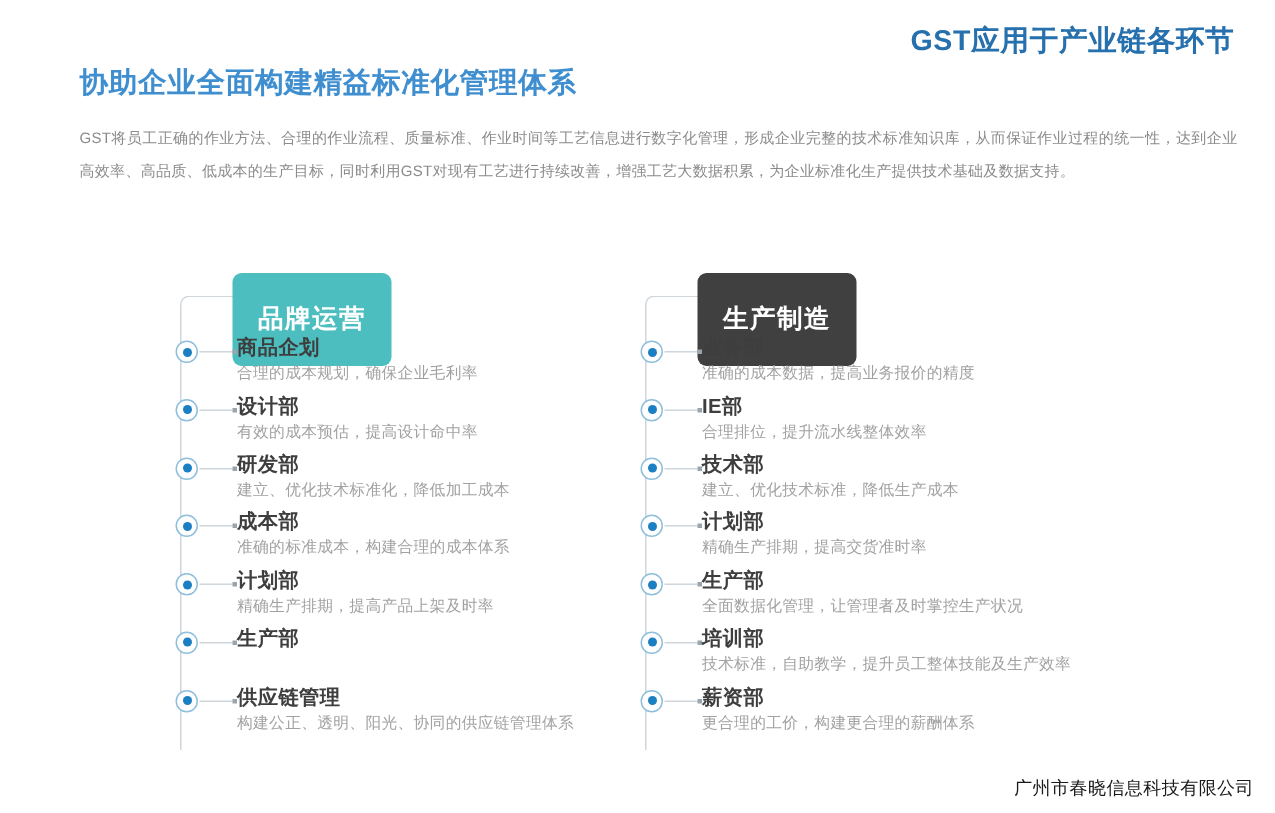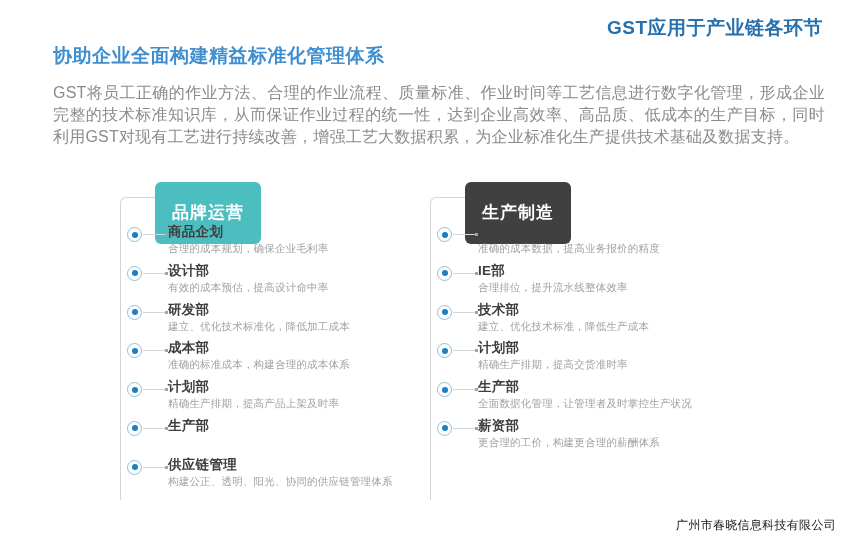--- a/index.html
+++ b/index.html
@@ -35,21 +35,21 @@
   .title-line-2 {
     font-size: 19px;
     font-weight: bold;
     color: #3f8fd0;
     letter-spacing: 0.5px;
     line-height: 28px;
     white-space: nowrap;
   }
   .intro {
     margin-top: 12px;
-    font-size: 16px;
+    font-size: 10px;
     line-height: 22px;
     color: #8b8b8b;
     width: 772px;
     text-align: justify;
     letter-spacing: 0.2px;
   }
 
   
   .columns {
     position: absolute;
@@ -103,21 +103,21 @@
     left: 2px;
     top: 52px;
     width: 1px;
     height: 272px;
     background: #cfd6dc;
   }
 
   
   .items {
     position: absolute;
-    left: 14px;
+    left: 4px;
     top: 49px;
     width: 330px;
     text-align: center;
   }
   .item {
     position: relative;
     height: 38.8px;
   }
 
   
@@ -285,20 +285,26 @@
       </div>
       <div class="item">
         <span class="node"></span>
         <span class="tick"></span>
         <span class="item-name">生产部</span>
         <span class="item-desc">全面数据化管理，让管理者及时掌控生产状况</span>
       </div>
       <div class="item">
         <span class="node"></span>
         <span class="tick"></span>
+        <span class="item-name">培训部</span>
+        <span class="item-desc">技术标准，自助教学，提升员工整体技能及生产效率</span>
+      </div>
+      <div class="item">
+        <span class="node"></span>
+        <span class="tick"></span>
         <span class="item-name">薪资部</span>
         <span class="item-desc">更合理的工价，构建更合理的薪酬体系</span>
       </div>
     </div>
   </div>
 
 </div>
 
 <div class="footer">广州市春晓信息科技有限公司</div>
 

